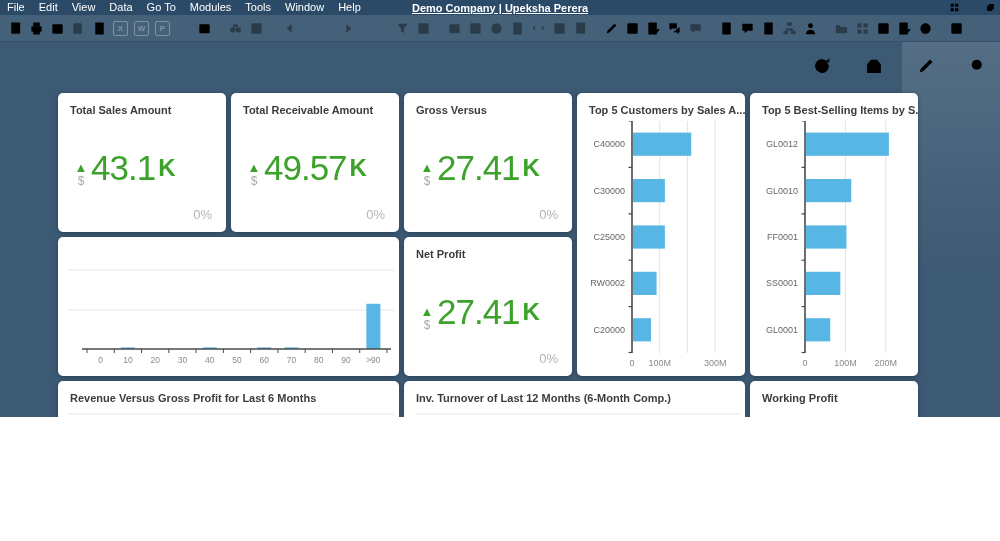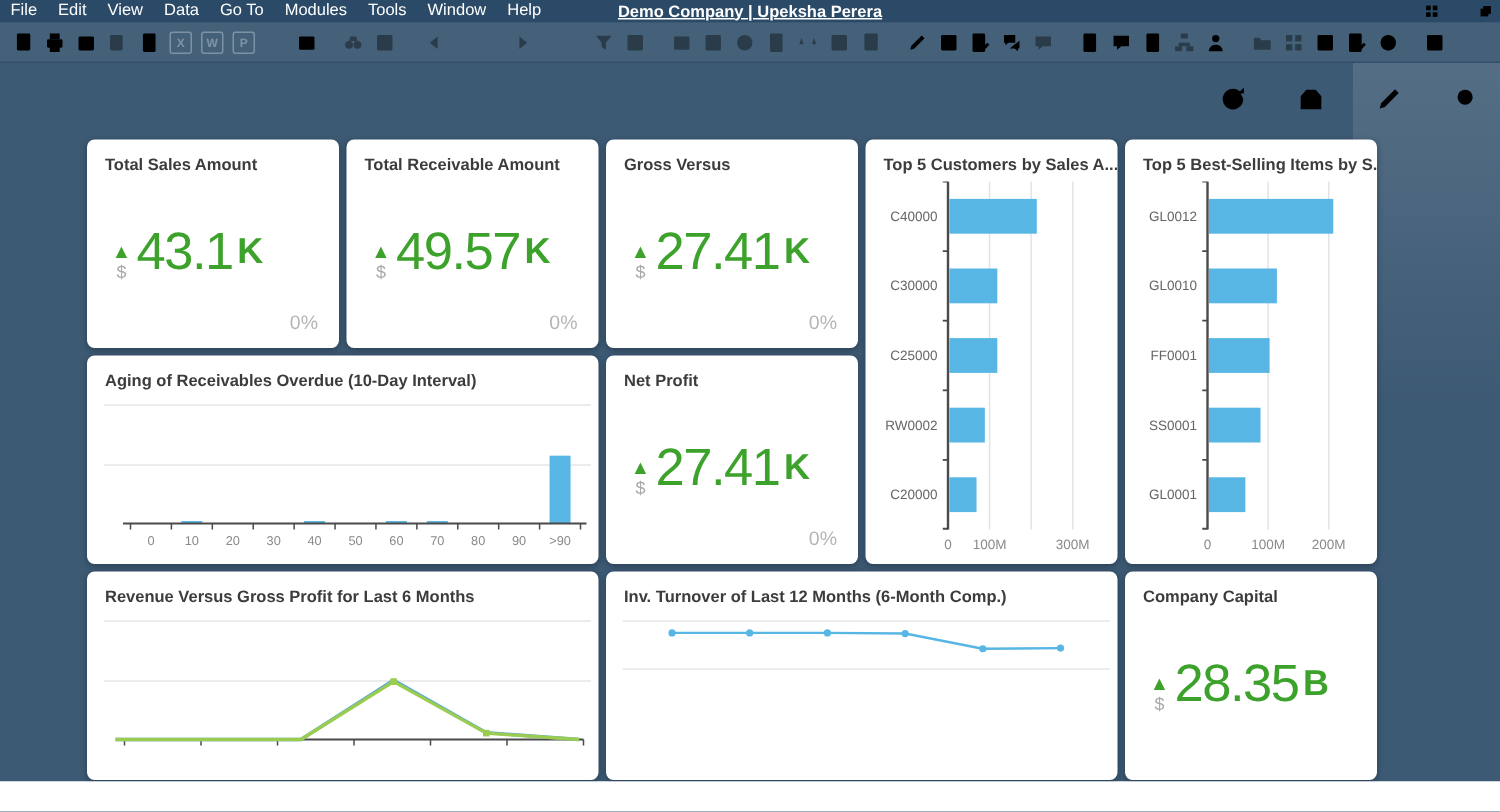--- a/index.html
+++ b/index.html
@@ -1,17 +1,17 @@
 <!DOCTYPE html>
 <html><head>
 <meta charset="utf-8">
 <style>
   html,body{margin:0;padding:0;}
   body{font-family:"Liberation Sans",sans-serif;}
-  .app{position:relative;width:1000px;height:521px;background:#3d5a74;overflow:hidden;}
+  .app{position:relative;width:1000px;height:417px;background:#3d5a74;overflow:hidden;}
 
   
   .menubar{position:absolute;top:0;left:0;right:0;height:15px;background:#2b4a67;
     display:flex;align-items:center;color:#fff;font-size:11px;z-index:5;}
   .menu-item{padding:0 7px;line-height:15px;cursor:default;}
   .win-title{position:absolute;left:50%;transform:translateX(-50%);font-weight:bold;
     text-decoration:underline;white-space:nowrap;text-align:center;}
   .winctl{margin-left:auto;display:flex;gap:7px;padding-right:4px;}
   .winctl .wicon{width:11px;height:11px;color:#c9d4de;}
   .wicon svg{width:100%;height:100%;}
@@ -571,21 +571,20 @@
             <text x="37" y="165.39999999999998" text-anchor="end" font-size="9" fill="#666">SS0001</text>
             <text x="37" y="211.79999999999998" text-anchor="end" font-size="9" fill="#666">GL0001</text>
             <text x="44" y="245" text-anchor="middle" font-size="9" fill="#8a8a8a">0</text>
             <text x="84.41666666666667" y="245" text-anchor="middle" font-size="9" fill="#8a8a8a">100M</text>
             <text x="124.83333333333334" y="245" text-anchor="middle" font-size="9" fill="#8a8a8a">200M</text>
           </svg>
         </div>
     </div>
 
     <div class="card cspan">
-      <div class="card-title">Aging of Receivables Overdue (10-Day Interval)</div>
       <div class="chart" id="ch-aging">
           <svg width="325" height="104">
             <line x1="0" y1="5" x2="325" y2="5" stroke="#e6e6e6"></line>
             <line x1="0" y1="45" x2="325" y2="45" stroke="#e6e6e6"></line>
             <rect x="51.90909090909091" y="82.36551724137931" width="14" height="1.6344827586206896" fill="#58b6e4"></rect>
             <rect x="133.72727272727272" y="82.36551724137931" width="14" height="1.6344827586206896" fill="#58b6e4"></rect>
             <rect x="188.27272727272725" y="82.36551724137931" width="14" height="1.6344827586206896" fill="#58b6e4"></rect>
             <rect x="215.54545454545453" y="82.36551724137931" width="14" height="1.6344827586206896" fill="#58b6e4"></rect>
             <rect x="297.3636363636364" y="38.779310344827586" width="14" height="45.220689655172414" fill="#58b6e4"></rect>
             <line x1="13" y1="84" x2="322" y2="84" stroke="#4a4a4a" stroke-width="1.3"></line>
@@ -662,21 +661,21 @@
             <circle cx="84.8" cy="12.926605504587158" r="2.4" fill="#58b6e4"></circle>
             <circle cx="136.6" cy="12.926605504587158" r="2.4" fill="#58b6e4"></circle>
             <circle cx="188.4" cy="13.366972477064223" r="2.4" fill="#58b6e4"></circle>
             <circle cx="240.2" cy="23.495412844036693" r="2.4" fill="#58b6e4"></circle>
             <circle cx="292" cy="23.055045871559628" r="2.4" fill="#58b6e4"></circle>
           </svg>
         </div>
     </div>
 
     <div class="card">
-      <div class="card-title">Company Capital</div>
+      <div class="card-title">Working Profit</div>
       <div class="kpi-block">
         <div class="kpi-left">
           <span class="tri">▲</span>
           <span class="cur">$</span>
         </div>
         <span class="kpi-num">28.35</span>
         <span class="kpi-unit">B</span>
       </div>
     </div>
 

